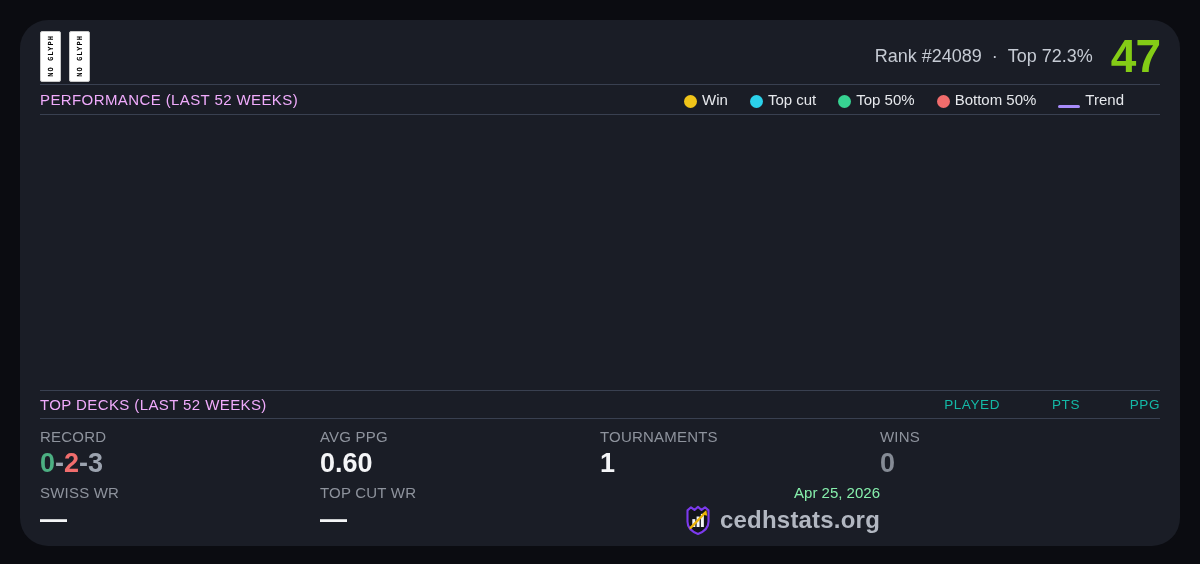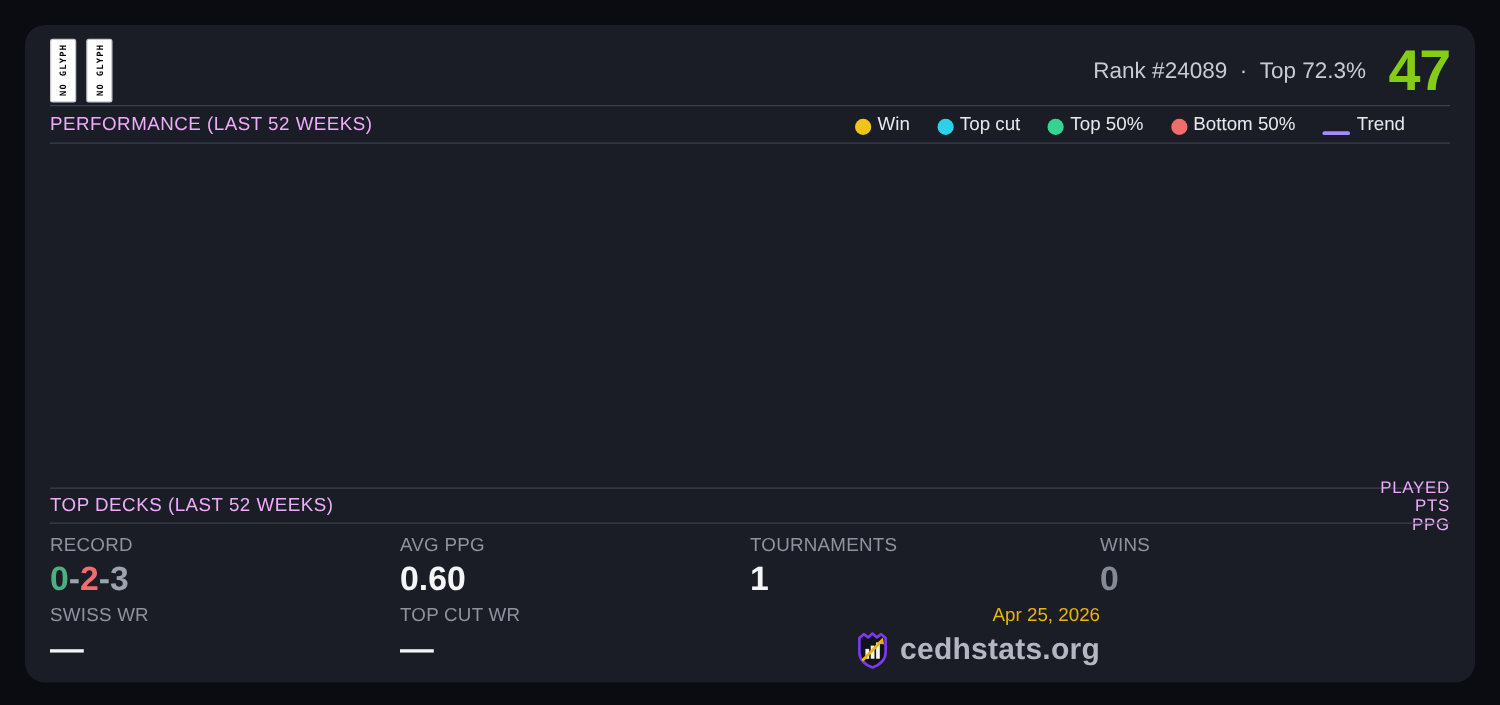--- a/index.html
+++ b/index.html
@@ -5,21 +5,21 @@
   * { margin:0; padding:0; box-sizing:border-box; }
   html,body { width:1200px; height:564px; }
   body {
     background:#0b0c11;
     font-family:"Liberation Sans", sans-serif;
     overflow:hidden;
     position:relative;
   }
   .card {
     position:absolute; left:20px; top:20px; width:1160px; height:526px;
-    background:#1a1d26; border-radius:16px;
+    background:#1a1d26; border-radius:28px;
     padding:0 20px;
     display:flex; flex-direction:column;
   }
   .divider { border-top:1px solid #394050; width:100%; }
 
   
   .header-row { height:64px; display:flex; align-items:center; justify-content:space-between; padding-top:8px; }
   .badges { display:flex; gap:8px; align-items:center; }
   .glyph-badge {
     width:21px; height:51px; background:#ffffff; border:1px solid #c9c9c9; border-radius:2px;
@@ -44,36 +44,36 @@
   .dot-topcut { background:#2bd1ea; }
   .dot-top50 { background:#37d392; }
   .dot-bottom50 { background:#f16c6c; }
   .trend-swatch { width:22px; height:3px; border-radius:2px; background:#a78bfa; flex:0 0 auto; }
 
   
   .chart-area { flex:1; }
 
   
   .topdecks-row { height:27px; display:flex; align-items:center; justify-content:space-between; }
-  .deck-cols { display:flex; color:#f0abfc; font-size:13.5px; letter-spacing:0.6px;flex-direction:column; }
+  .deck-cols { display:flex; color:#14b8a6; font-size:13.5px; letter-spacing:0.6px; }
   .deck-col { width:80px; text-align:right; }
 
   
   .stats { display:grid; grid-template-columns:280px 280px 280px 1fr; padding:7px 0 10px; }
   .stat { padding-top:2px; }
   .stat-label { color:#8e939d; font-size:15px; margin-bottom:3px; letter-spacing:0.2px; }
   .stat-value { color:#f4f5f7; font-size:27px; font-weight:700; line-height:1.15; }
   .stat-value.dim { color:#858b95; }
   .rec-win { color:#4caf82; }
   .rec-loss { color:#f16d6d; }
   .rec-draw, .rec-sep { color:#9ca3af; }
   .row2 { margin-top:3px; }
 
   .footer-cell { display:flex; flex-direction:column; align-items:flex-end; justify-content:flex-end; gap:3px; }
-  .date { color:#eab308; font-size:15px; }
+  .date { color:#86efac; font-size:15px; }
   .brand { display:flex; align-items:center; gap:8px; color:#b2b7c1; font-size:24px; font-weight:700; letter-spacing:0.2px; }
   .brand svg { display:block; }
 </style>
 </head>
 <body>
 
 <div class="card">
 
   <div class="header-row">
     <div class="badges">

